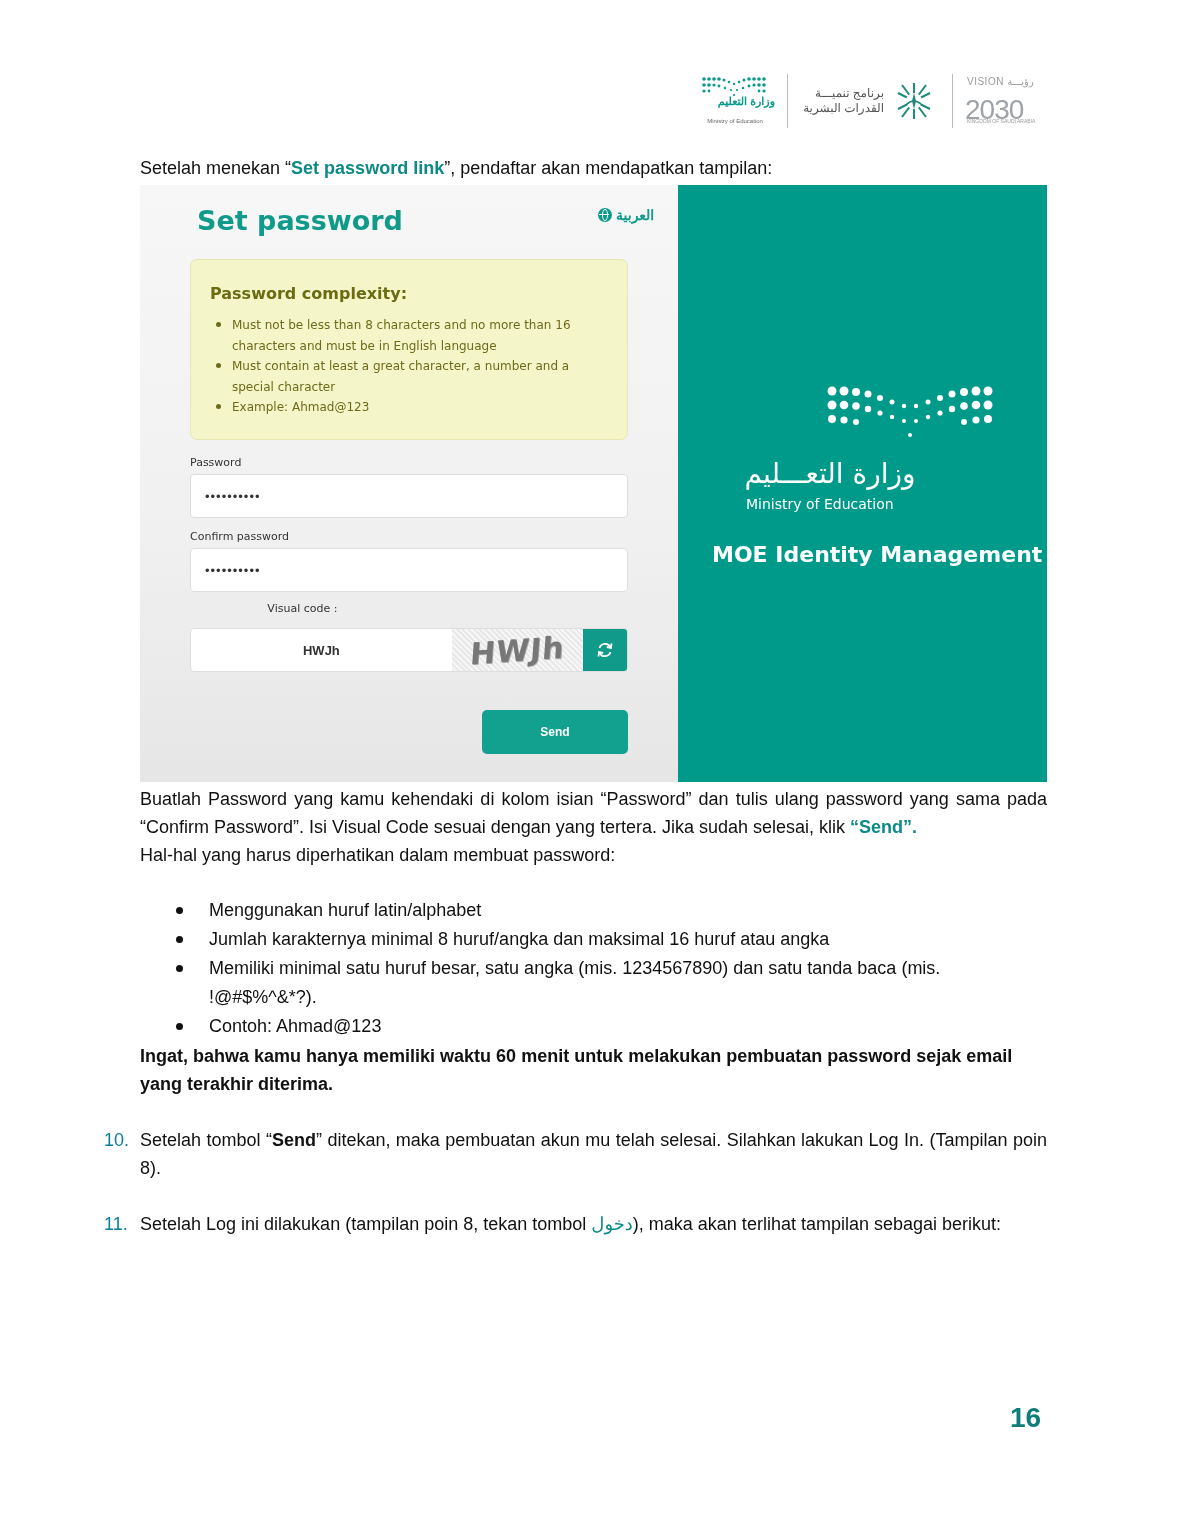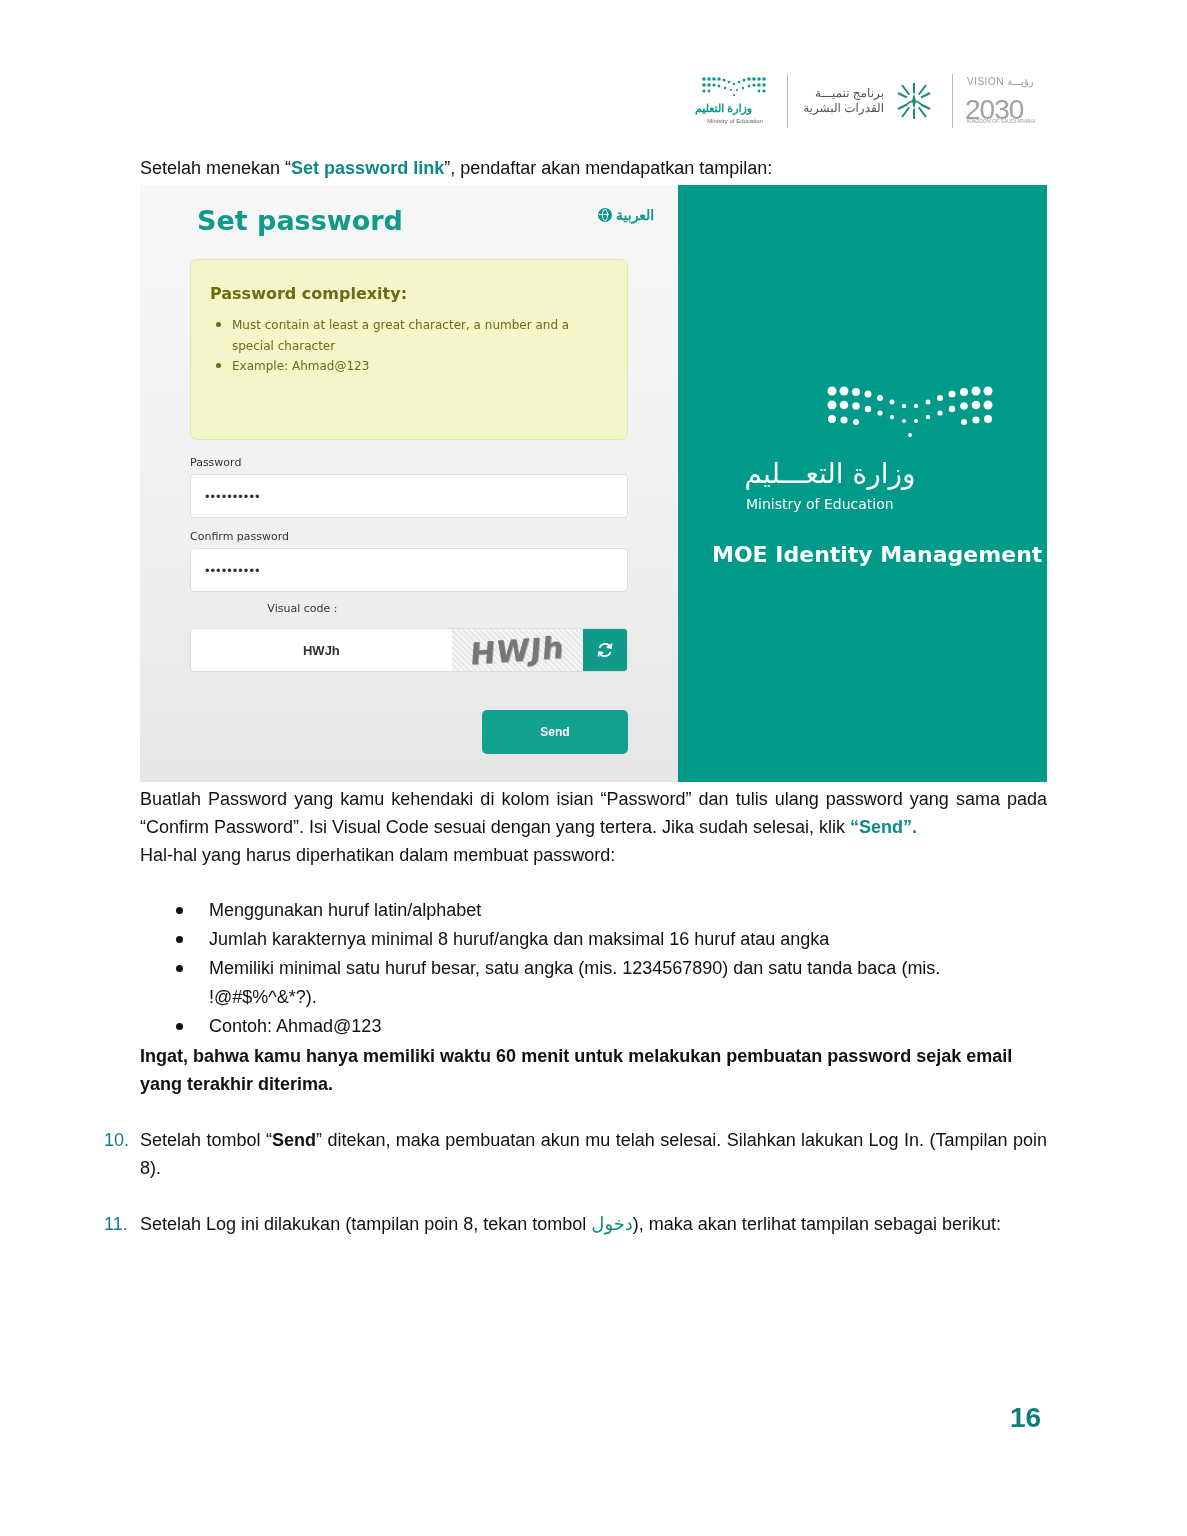--- a/index.html
+++ b/index.html
@@ -3,21 +3,21 @@
 <meta charset="utf-8">
 <style>
   * { box-sizing: border-box; margin: 0; padding: 0; }
   html, body { width: 1187px; height: 1536px; background: #ffffff; }
   body { position: relative; font-family: "Liberation Sans", sans-serif; color: #111; overflow: hidden; }
 
   
   .header { position: absolute; top: 70px; left: 695px; width: 350px; height: 62px; display: flex; align-items: center; }
   .logo-moe { width: 80px; height: 58px; position: relative; }
   .logo-moe .dots { position: absolute; top: 4px; left: 6px; width: 68px; height: 22px; }
-  .logo-moe .ar { position: absolute; top: 30px; left: 0; width: 80px; text-align: left; font-size: 11px; color: #0b9a8a; font-weight: bold; }
+  .logo-moe .ar { position: absolute; top: 23px; left: 0; width: 80px; text-align: right; font-size: 11px; color: #0b9a8a; font-weight: bold; }
   .logo-moe .en { position: absolute; top: 46px; left: 0; width: 80px; text-align: center; font-size: 6px; color: #666; }
   .vsep { width: 1px; height: 54px; background: #bbb; margin: 0 12px; }
   .logo-hcdp { display: flex; align-items: center; width: 140px; }
   .logo-hcdp .txt { font-size: 12px; color: #555; text-align: right; line-height: 15px; width: 84px; direction: rtl; }
   .logo-hcdp .emblem { width: 44px; height: 44px; margin-left: 8px; }
   .logo-vision { width: 80px; position: relative; height: 58px; }
   .logo-vision .vt { position: absolute; top: 4px; left: 2px; font-size: 10px; color: #999; letter-spacing: 0.5px; }
   .logo-vision .yr { position: absolute; top: 14px; left: 0; font-size: 28px; font-weight: normal; color: #9ea3a8; letter-spacing: -1px; margin-top: 8px; }
   .logo-vision .ks { position: absolute; top: 46px; left: 2px; font-size: 5px; color: #999; }
 
@@ -149,20 +149,21 @@
   <div class="shot-left">
     <div class="sp-title">Set password</div>
     <div class="lang">
       <span class="globe"></span>
       <span>العربية</span>
     </div>
 
     <div class="complexity">
       <div class="cx-title">Password complexity:</div>
       <ul class="cx-list">
+        <li>Must not be less than 8 characters and no more than 16 characters and must be in English language</li>
         <li>Must contain at least a great character, a number and a special character</li>
         <li>Example: Ahmad@123</li>
       </ul>
     </div>
 
     <div class="lbl" style="top:271px;">Password</div>
     <div class="inp" style="top:289px;">••••••••••</div>
 
     <div class="lbl" style="top:345px;">Confirm password</div>
     <div class="inp" style="top:363px;">••••••••••</div>

